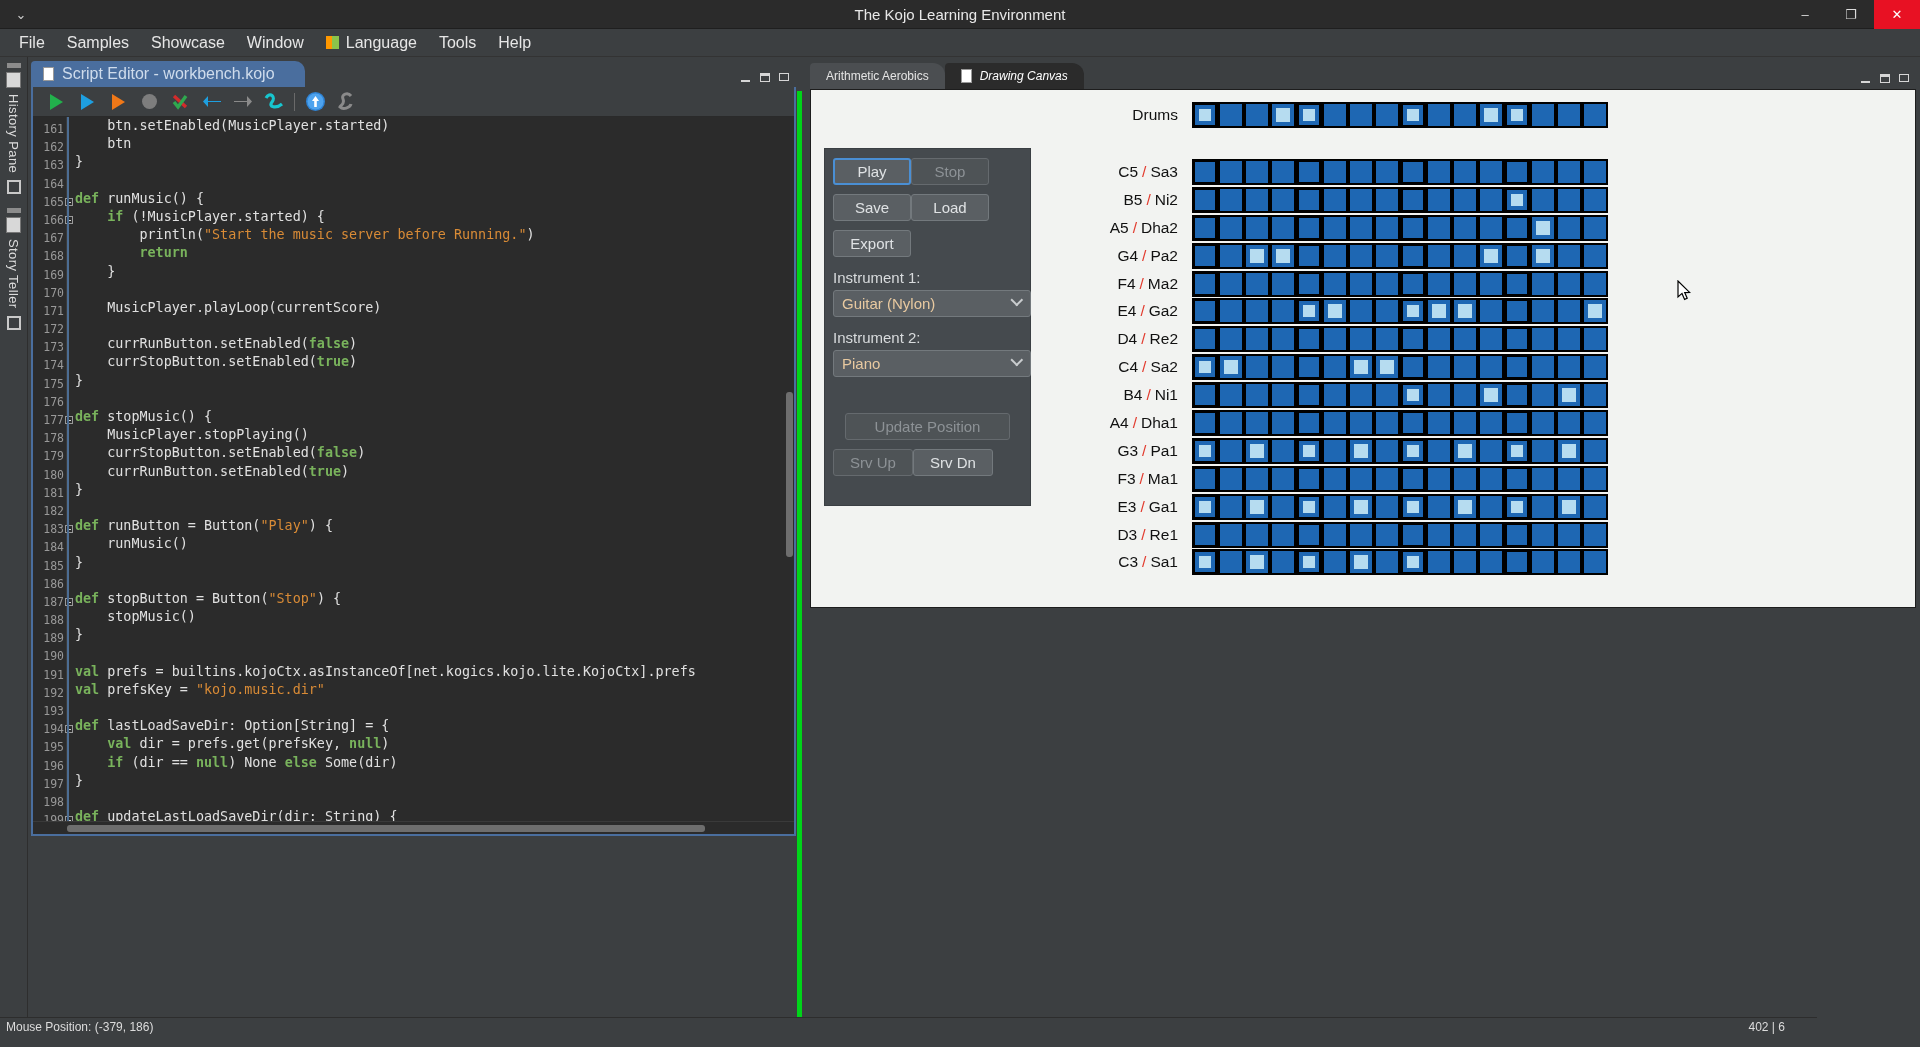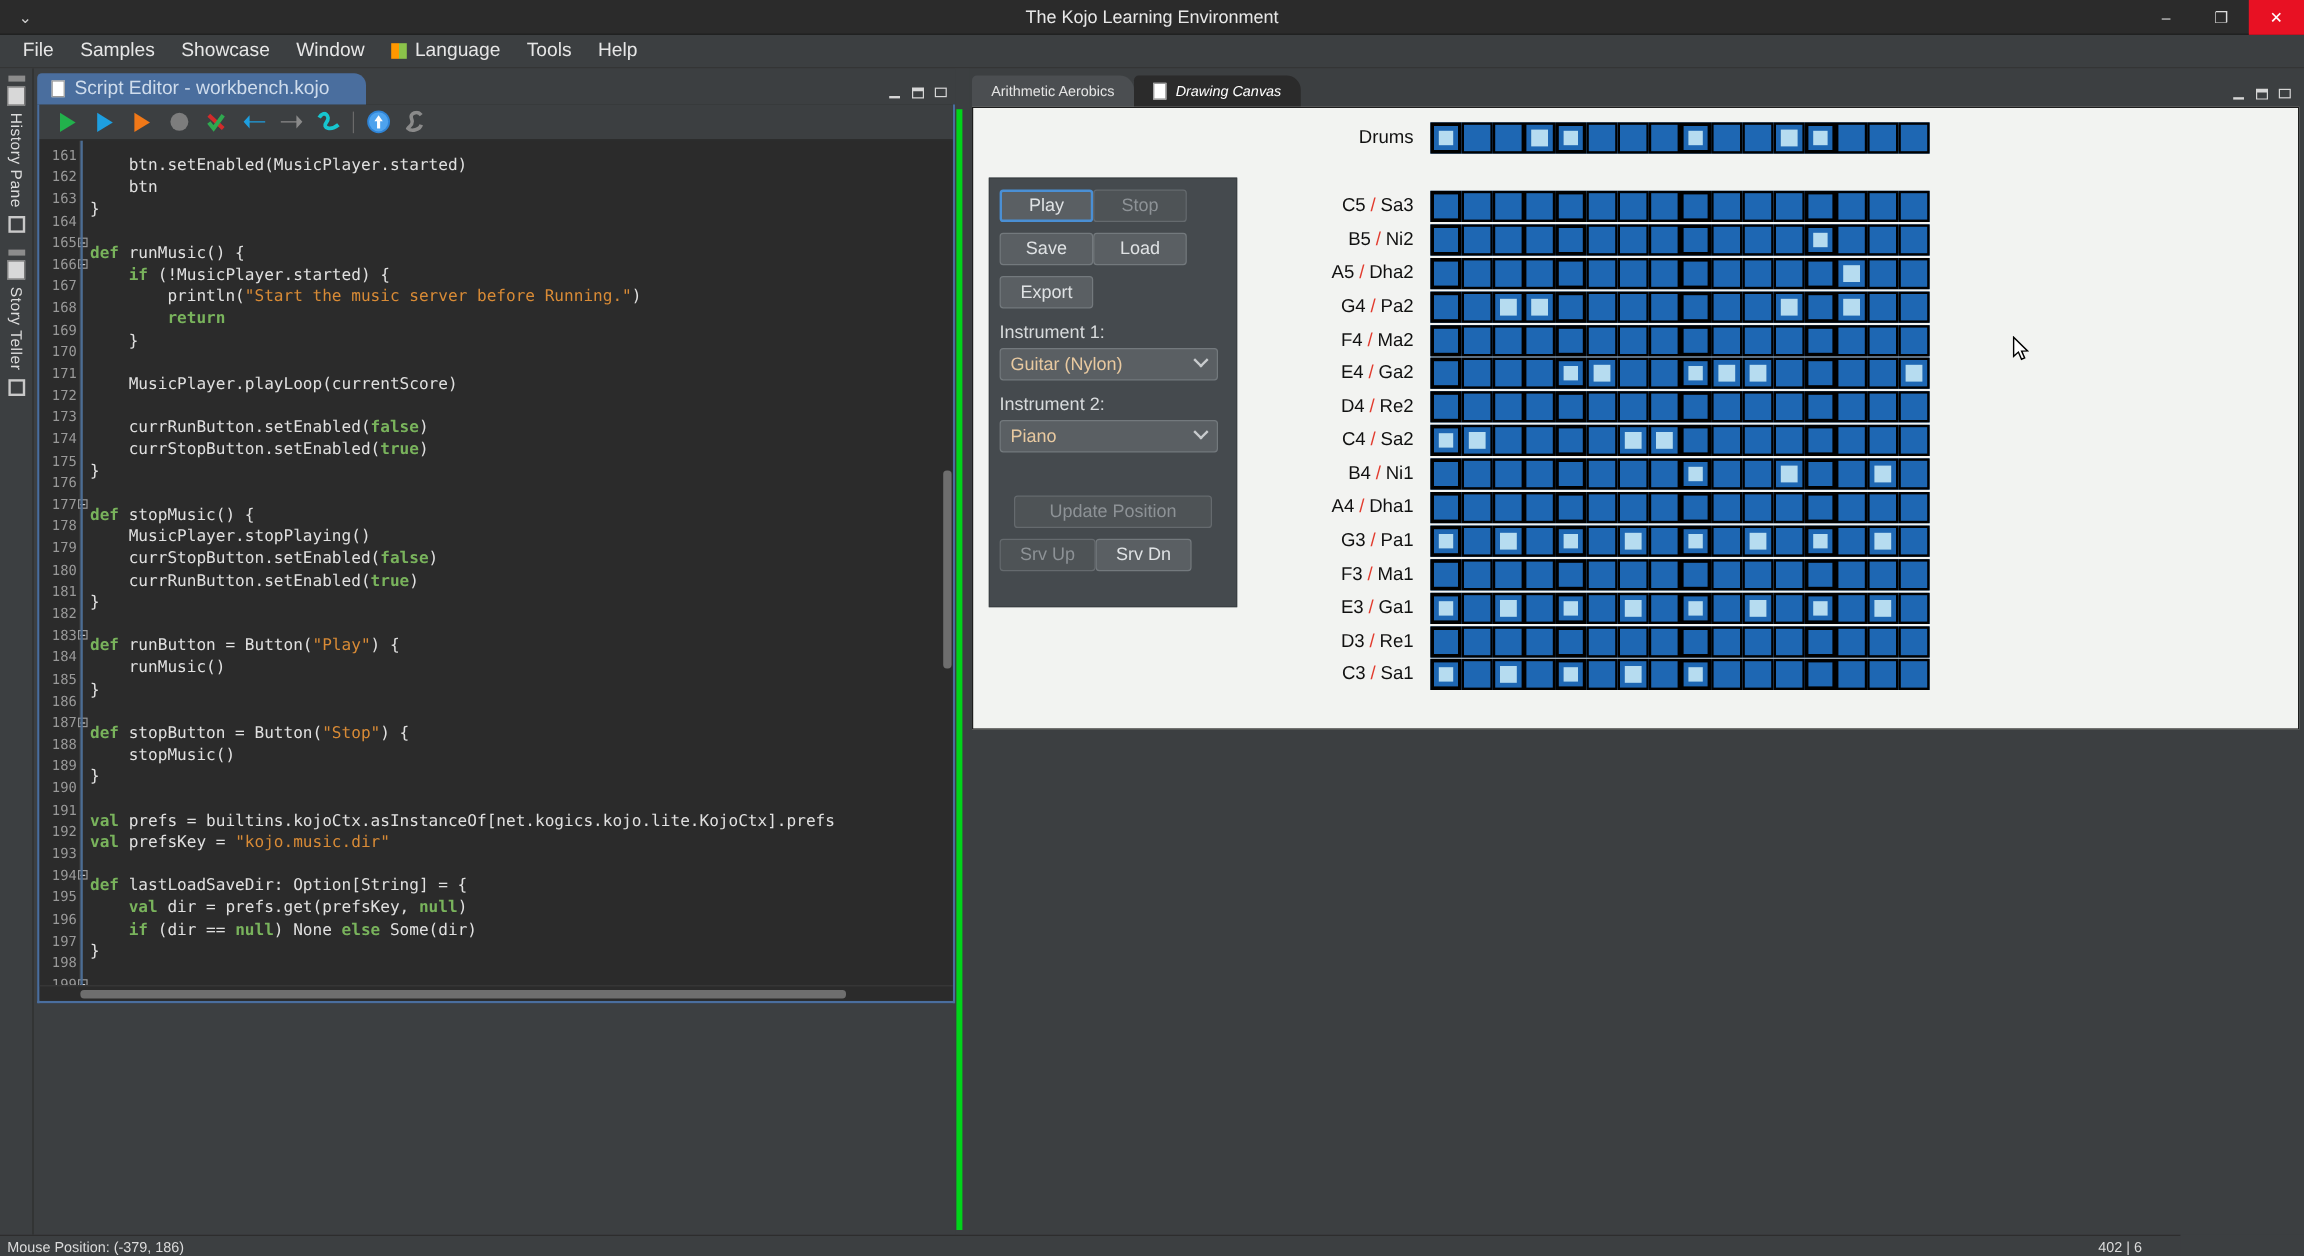--- a/index.html
+++ b/index.html
@@ -85,21 +85,21 @@
     border-right:1px solid #3a3a3a;
   }
   #gutter div{ height:18.2px; line-height:18.2px; padding-right:2px; position:relative;}
   .foldmk{
     position:absolute; right:-7px; top:5px; width:8px; height:8px;
     border:1px solid #9a9a9a; background:#2b2b2b;
   }
   .foldmk:after{ content:''; position:absolute; left:1px; top:3px; width:4px; height:1px; background:#cfcfcf;}
   #codearea{
     flex:1; font-family:"DejaVu Sans Mono", monospace; font-size:13.4px;
-    padding-top:13px; overflow:hidden; white-space:pre; position:relative;
+    padding-top:0; overflow:hidden; white-space:pre; position:relative;
     border-left:2px solid #4c6d93;
   }
   #codearea div{ height:18.2px; line-height:18.2px; padding-left:6px;} .s{color:#d98b36;}
   .kw{color:#79b35c; font-weight:bold;}
   #vscroll{ position:absolute; right:1px; top:275px; width:7px; height:165px; background:#6e6e6e; border-radius:3px;}
   #hscrollwrap{ height:13px; background:#2b2b2b; border-top:1px solid #3a3a3a; position:relative;}
   #hscroll{ position:absolute; left:34px; top:3px; width:638px; height:7px; background:#6e6e6e; border-radius:3px;}
   
   #greenbar{ width:5px; background:#00d419; margin:6px 0 4px 1px; }
   #gbwrap{ width:12px; display:flex; background:#3c3f41; padding-top:28px;}
@@ -125,21 +125,21 @@
     background:#5a5f63; border:1px solid #73797d; border-radius:3px; color:#dfe2e4;
     font-size:15px; height:27px; display:flex; align-items:center; justify-content:center;
     width:78px;
   }
   .mbtn.primary{ border:2px solid #4a8fd4; }
   .mbtn.dis{ color:#8d9296; background:#4e5356; border-color:#656a6e;}
   .mlabel{ color:#d8dbdd; font-size:15px; padding:0 8px; margin-top:12px;}
   .mselect{
     margin:4px 8px 0 8px; height:27px; background:#5a5f63; border:1px solid #73797d;
     border-radius:3px; color:#e8c9a0; font-size:15px; display:flex; align-items:center;
-    padding:0 8px; justify-content:space-between; width:182px;
+    padding:0 8px; justify-content:space-between; width:198px;
   }
   .chev{ width:9px; height:9px; border-right:2px solid #c9ccce; border-bottom:2px solid #c9ccce; transform:rotate(45deg) translate(-3px,-2px);}
   .mbtn.wide{ width:165px; margin:0 auto;}
   .mbtn.half{ width:80px;}
   
   #cursor{ position:absolute; left:866px; top:190px; width:14px; height:20px; z-index:40;}
   
   #gridwrap{ position:absolute; left:255px; top:0px; right:8px; top:8px;}
   .notelbl{
     font-size:15.5px; color:#111; text-align:right; width:112px;
@@ -154,21 +154,21 @@
   }
   .cell.beat{ border-width:3px; }
   .cell .on{ position:absolute; left:4px; top:4px; right:4px; bottom:4px; background:#b6dcf0;}
   .drumrow{ height:34px; }
   
   #outputwin{ flex:1; display:flex; flex-direction:column; margin-top:6px;}
   #outputtabs{ height:28px; display:flex; align-items:flex-end; position:relative;}
   #outputbody{ flex:1; background:#2b2b2b; border:1px solid #1d1d1d;}
   
   #statusbar{
-    position:absolute; bottom:0; left:0; width:1817px; height:18px; background:#3c3f41;
+    position:absolute; bottom:12px; left:0; width:1817px; height:18px; background:#3c3f41;
     border-top:1px solid #2d2d2d; display:flex; align-items:center;
     font-size:12px; color:#dcdcdc;
   }
   #statusbar .mp{ padding-left:6px;}
   #statusbar .spacer{ flex:1;}
   #statusbar .pos{ padding-right:32px; }
 </style>
 </head>
 <body>
 

